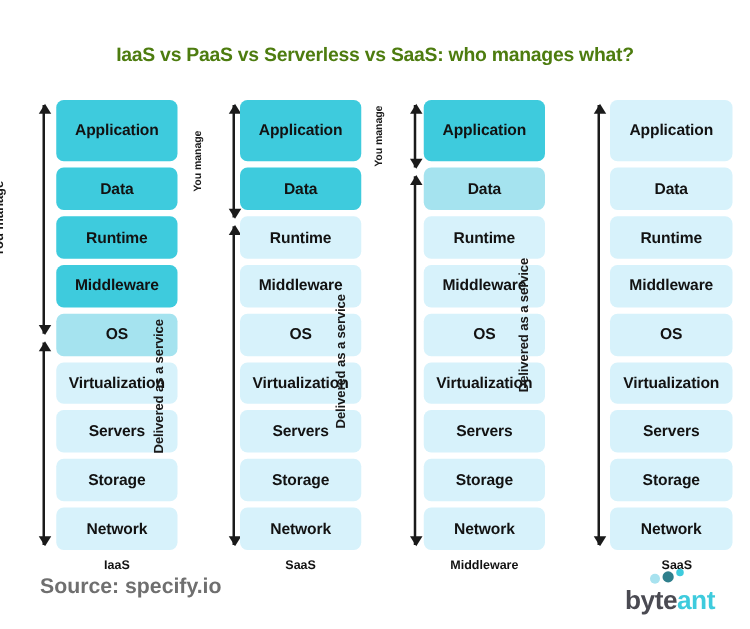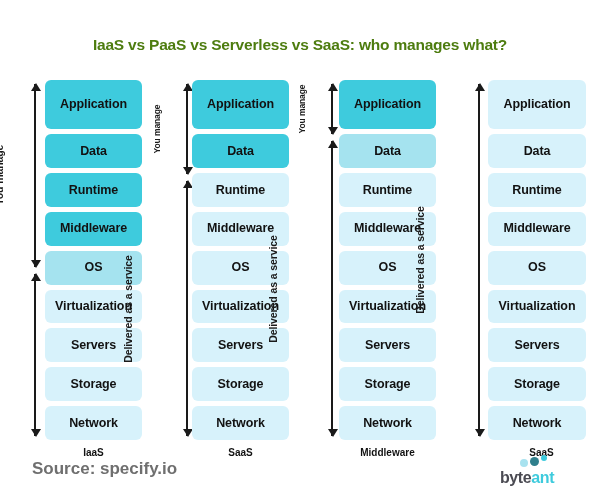--- a/index.html
+++ b/index.html
@@ -155,21 +155,21 @@
   #logo-dots {
     position: relative;
     height: 13px;
     margin-left: 20px;
   }
   .dot { position: absolute; border-radius: 50%; }
   .dot-1 { left: 0px;  top: 4px; width: 8px;  height: 8px; background: #a8e2ef; }
   .dot-2 { left: 10px; top: 2px; width: 9px;  height: 9px; background: #2f7f8c; }
   .dot-3 { left: 21px; top: 0px; width: 6px;  height: 6px; background: #3ecbdd; }
   #logo-word {
-    font-size: 16px;
+    font-size: 21px;
     font-weight: bold;
     letter-spacing: -0.4px;
     line-height: 1;
     margin-top: 2px;
   }
   .logo-byte { color: #4a4a52; }
   .logo-ant  { color: #3ecbdd; }
 </style>
 </head>
 <body>

